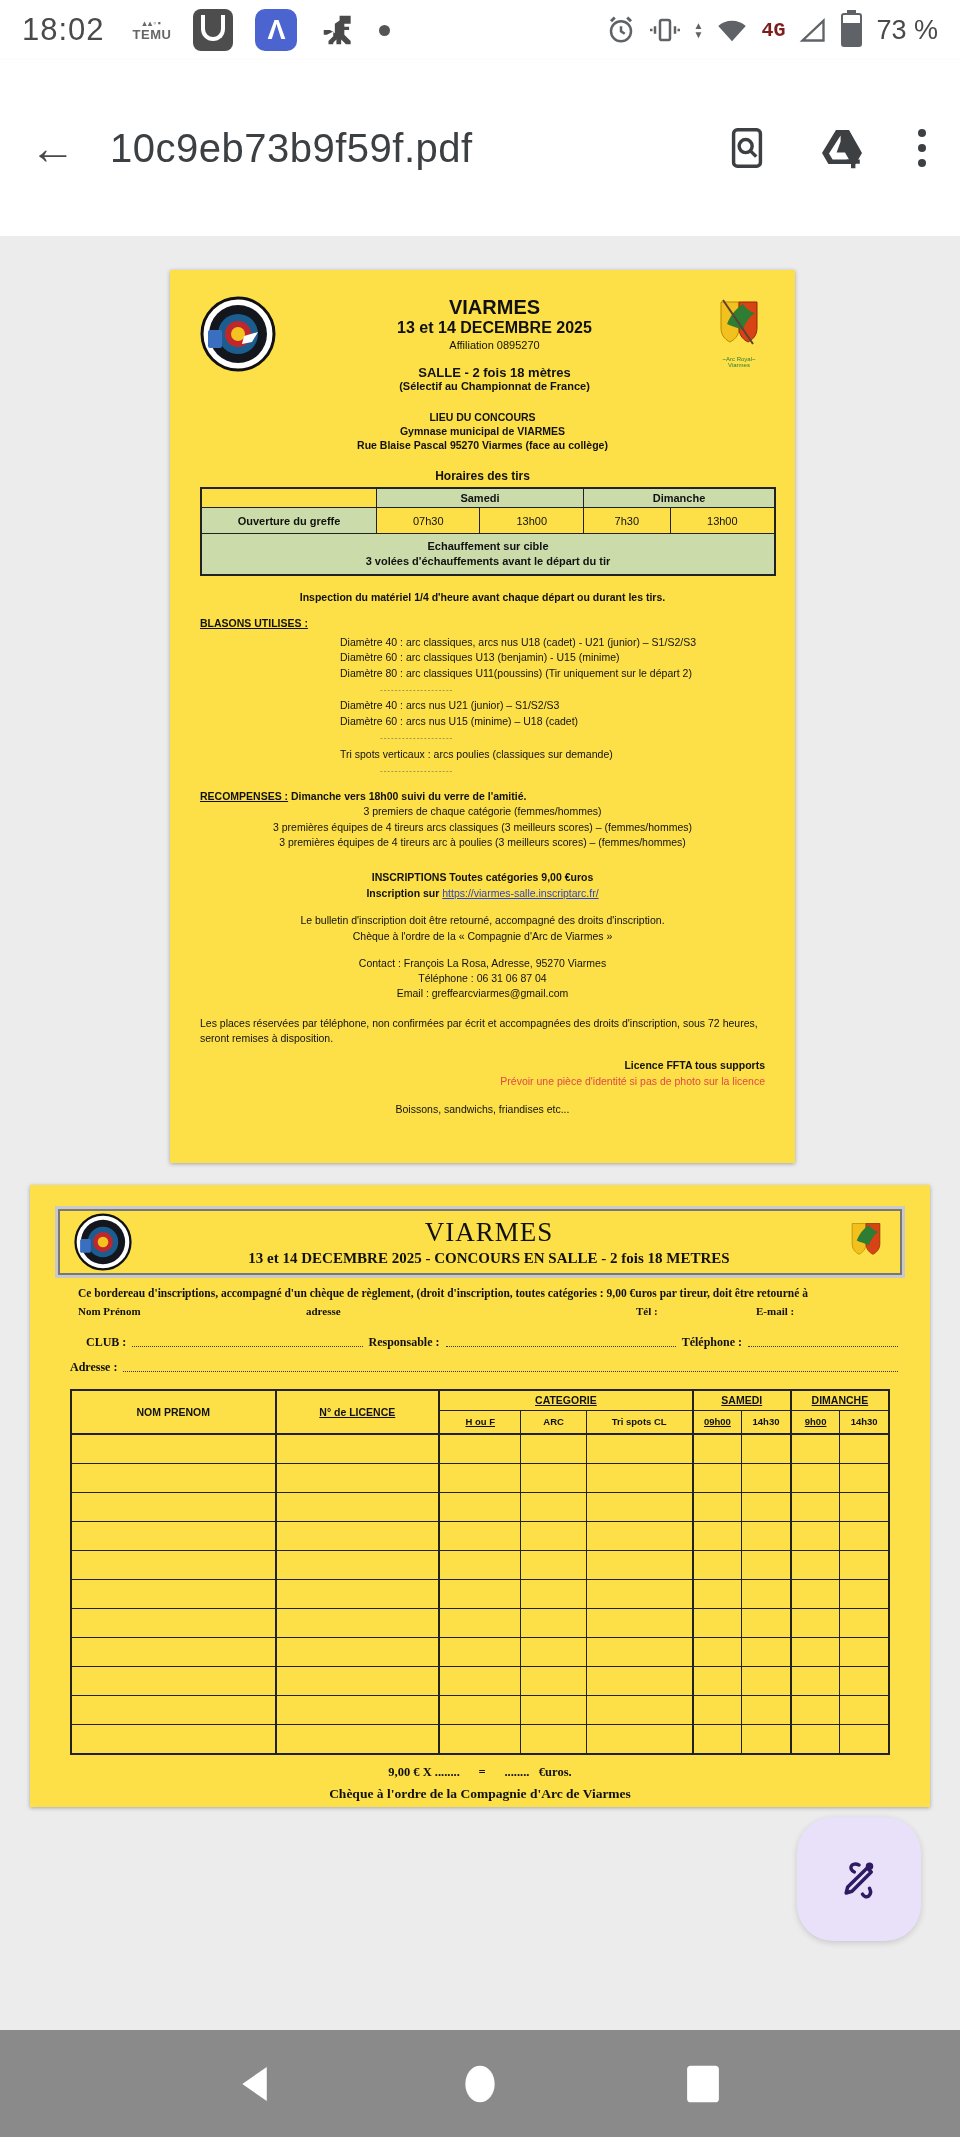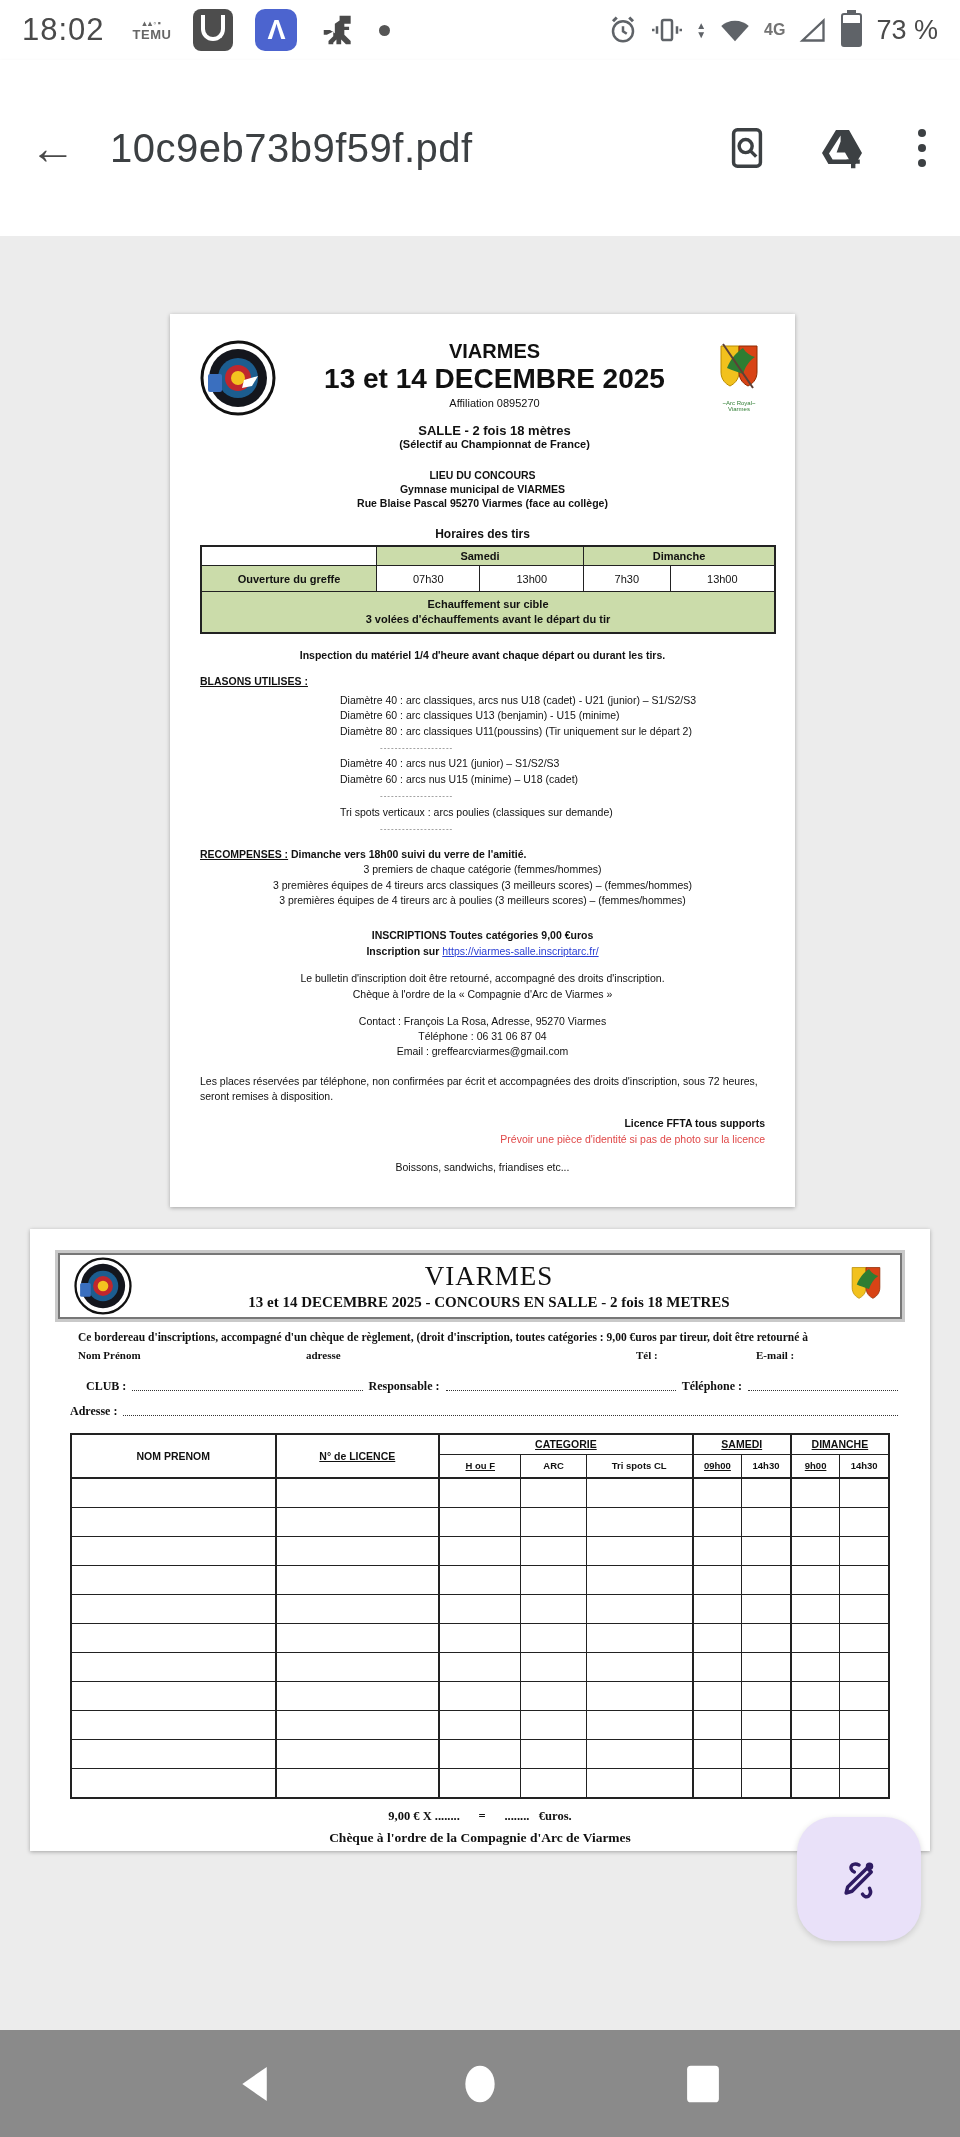--- a/index.html
+++ b/index.html
@@ -14,50 +14,50 @@
   .sb-right{display:flex;align-items:center;gap:14px;margin-left:auto;color:#5f6368;}
   .temu{display:flex;flex-direction:column;align-items:center;line-height:1;color:#666;}
   .temu .glyphs{font-size:9px;letter-spacing:1px;}
   .temu .word{font-size:13px;font-weight:bold;letter-spacing:.5px;}
   .bagicon{width:40px;height:42px;background:#4d4d4d;border-radius:8px;position:relative;}
   .bagicon::after{content:"";position:absolute;left:8px;right:8px;top:6px;height:22px;
                   border:4px solid #fff;border-top:none;border-radius:0 0 14px 14px;}
   .aicon{width:42px;height:42px;background:#4c64cf;border-radius:10px;color:#fff;
          display:flex;align-items:center;justify-content:center;font-size:27px;font-weight:bold;}
   .dot-ic{width:11px;height:11px;border-radius:50%;background:#555;}
-  .sb-right .txt4g{font-size:16px;color:#737373;font-weight:bold;}
+  .sb-right .txt4g{font-size:20px;color:#7f1d1d;font-weight:bold;font-family:Liberation Mono, monospace;}
   .sb-pct{font-size:27px;color:#4a4a4a;}
   .battery{width:17px;height:30px;border:2px solid #5f6368;border-radius:3px;position:relative;background:#fff;}
   .battery::before{content:"";position:absolute;top:-5px;left:4px;right:4px;height:3px;background:#5f6368;}
   .battery .lvl{position:absolute;bottom:0;left:0;right:0;height:73%;background:#5f6368;}
   .updown{display:flex;flex-direction:column;font-size:10px;line-height:9px;color:#5f6368;}
 
   
   .appbar{position:absolute;top:60px;left:0;right:0;height:176px;background:#fff;
           display:flex;align-items:center;padding:0 30px;box-sizing:border-box;
           box-shadow:0 2px 4px rgba(0,0,0,.12);}
   .back{font-size:46px;color:#4a4a4a;line-height:1;margin-right:34px;}
   .appbar-title{font-size:40px;color:#3c4043;letter-spacing:.5px;flex:0 1 auto;
                 white-space:nowrap;overflow:hidden;text-overflow:ellipsis;max-width:540px;}
   .appbar-icons{margin-left:auto;display:flex;align-items:center;gap:48px;}
   .kebab{display:flex;flex-direction:column;gap:7px;padding:4px;}
   .kebab i{width:8px;height:8px;border-radius:50%;background:#3c4043;}
 
   
   .content{position:absolute;top:236px;left:0;right:0;bottom:107px;background:#ececec;}
-  .page{background:#ffffff;box-shadow:0 1px 4px rgba(0,0,0,.3);position:absolute;box-sizing:border-box;margin-top:44px;}
+  .page{background:#fde047;box-shadow:0 1px 4px rgba(0,0,0,.3);position:absolute;box-sizing:border-box;}
   .page1{left:170px;top:34px;width:625px;height:893px;padding:26px 30px;font-size:10.5px;color:#111;}
   .page2{left:30px;top:949px;width:900px;height:622px;padding:20px 26px;
          font-family:"Liberation Serif",serif;color:#111;}
 
   
   .p1-head{display:flex;align-items:flex-start;}
   .p1-head .mid{flex:1;text-align:center;}
   .t-viarmes{font-size:20px;font-weight:bold;}
-  .t-date{font-size:28px;font-weight:bold;}
+  .t-date{font-size:16px;font-weight:bold;}
   .t-aff{font-size:11px;margin-top:2px;}
   .center{text-align:center;}
   .b{font-weight:bold;}
   .red{color:#e04848;}
   .salle{margin-top:14px;font-size:13px;}
   .selectif{font-size:11px;}
   .lieu{margin-top:18px;line-height:1.35;}
   .hor-title{margin-top:16px;font-size:12px;}
   table.horaires{border-collapse:collapse;margin:4px auto 0;width:576px;font-size:11px;}
   table.horaires td{border:1px solid #222;text-align:center;vertical-align:middle;padding:2px 3px;}

